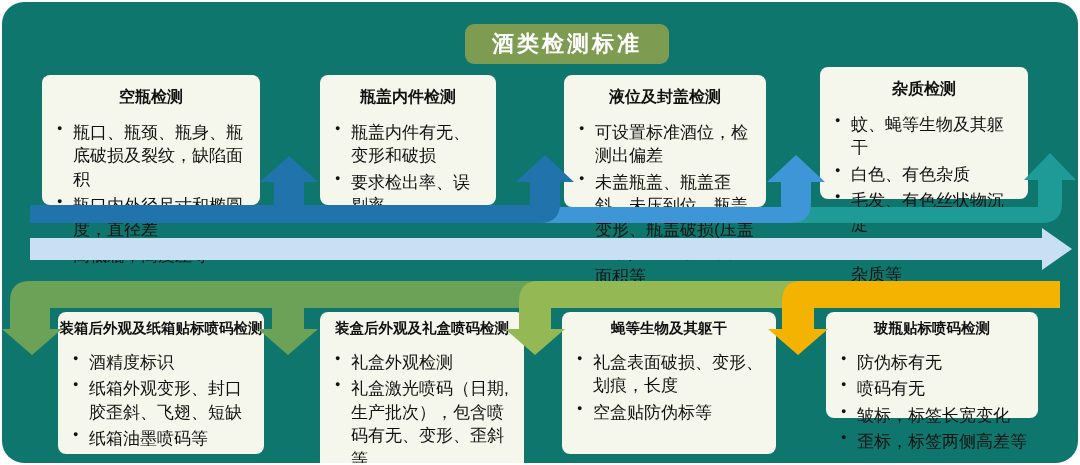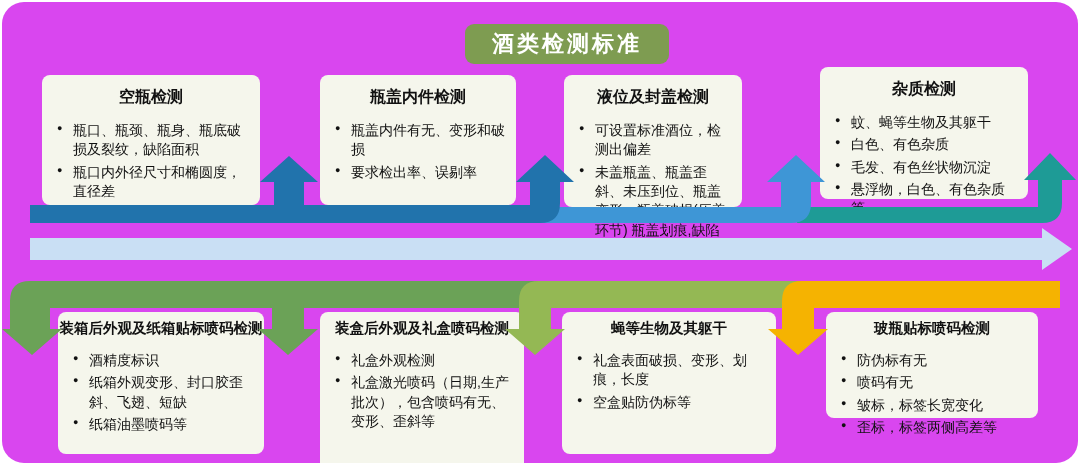--- a/index.html
+++ b/index.html
@@ -1,56 +1,56 @@
 <!DOCTYPE html>
 <html><head>
 <meta charset="utf-8">
 <style>
   html,body{margin:0;padding:0;background:#ffffff;}
   body{width:1080px;height:465px;position:relative;font-family:"Liberation Sans","DejaVu Sans",sans-serif;}
-  .panel{position:absolute;inset:2px;background:#d946ef;border-radius:22px;overflow:hidden;}
+  .panel{position:absolute;inset:2px;background:#0f766e;border-radius:22px;overflow:hidden;}
   .flow{position:absolute;left:0;top:0;width:1080px;height:465px;z-index:2;pointer-events:none;}
   .badge{
     position:absolute;left:463px;top:22px;width:204px;height:40px;z-index:3;
     background:#7e9c51;border-radius:9px;color:#ffffff;font-weight:bold;font-size:22px;
     letter-spacing:3px;display:flex;align-items:center;justify-content:center;
   }
   .card{position:absolute;background:#f5f6ec;border-radius:8px;z-index:1;color:#111;}
   .card h3{margin:0;text-align:center;font-size:16px;color:#111;}
   .card.top h3{padding-top:12px;}
   .card.bottom h3{padding-top:7px;font-size:14.5px;white-space:nowrap;}
-  .card ul{list-style:none;margin:13px 0 0 0;padding:0 10px 0 14px;font-size:14px;line-height:1.38;}
+  .card ul{list-style:none;margin:13px 0 0 0;padding:0 10px 0 14px;font-size:17px;line-height:1.38;}
   .card li{position:relative;padding-left:17px;margin-bottom:3px;}
   .card li::before{content:"●";position:absolute;left:1px;top:1px;font-size:9px;}
 </style>
 </head>
 <body>
 
 <div class="panel">
 
   <div class="badge">酒类检测标准</div>
 
   <section class="card top" style="left:40px;top:73px;width:218px;height:130px">
     <h3>空瓶检测</h3>
     <ul>
       <li>瓶口、瓶颈、瓶身、瓶底破损及裂纹，缺陷面积</li>
       <li>瓶口内外径尺寸和椭圆度，直径差</li>
       <li>高低瓶，高度差等</li>
     </ul>
   </section>
 
-  <section class="card top" style="left:318px;top:73px;width:196px;height:130px">
+  <section class="card top" style="left:318px;top:73px;width:176px;height:130px">
     <h3>瓶盖内件检测</h3>
     <ul>
       <li>瓶盖内件有无、变形和破损</li>
       <li>要求检出率、误剔率</li>
     </ul>
   </section>
 
-  <section class="card top" style="left:562px;top:73px;width:178px;height:132px">
+  <section class="card top" style="left:562px;top:73px;width:202px;height:132px">
     <h3>液位及封盖检测</h3>
     <ul>
       <li>可设置标准酒位，检测出偏差</li>
       <li>未盖瓶盖、瓶盖歪斜、未压到位、瓶盖变形、瓶盖破损(压盖环节) 瓶盖划痕,缺陷面积等</li>
     </ul>
   </section>
 
   <section class="card top" style="left:818px;top:65px;width:208px;height:132px">
     <h3>杂质检测</h3>
     <ul>

